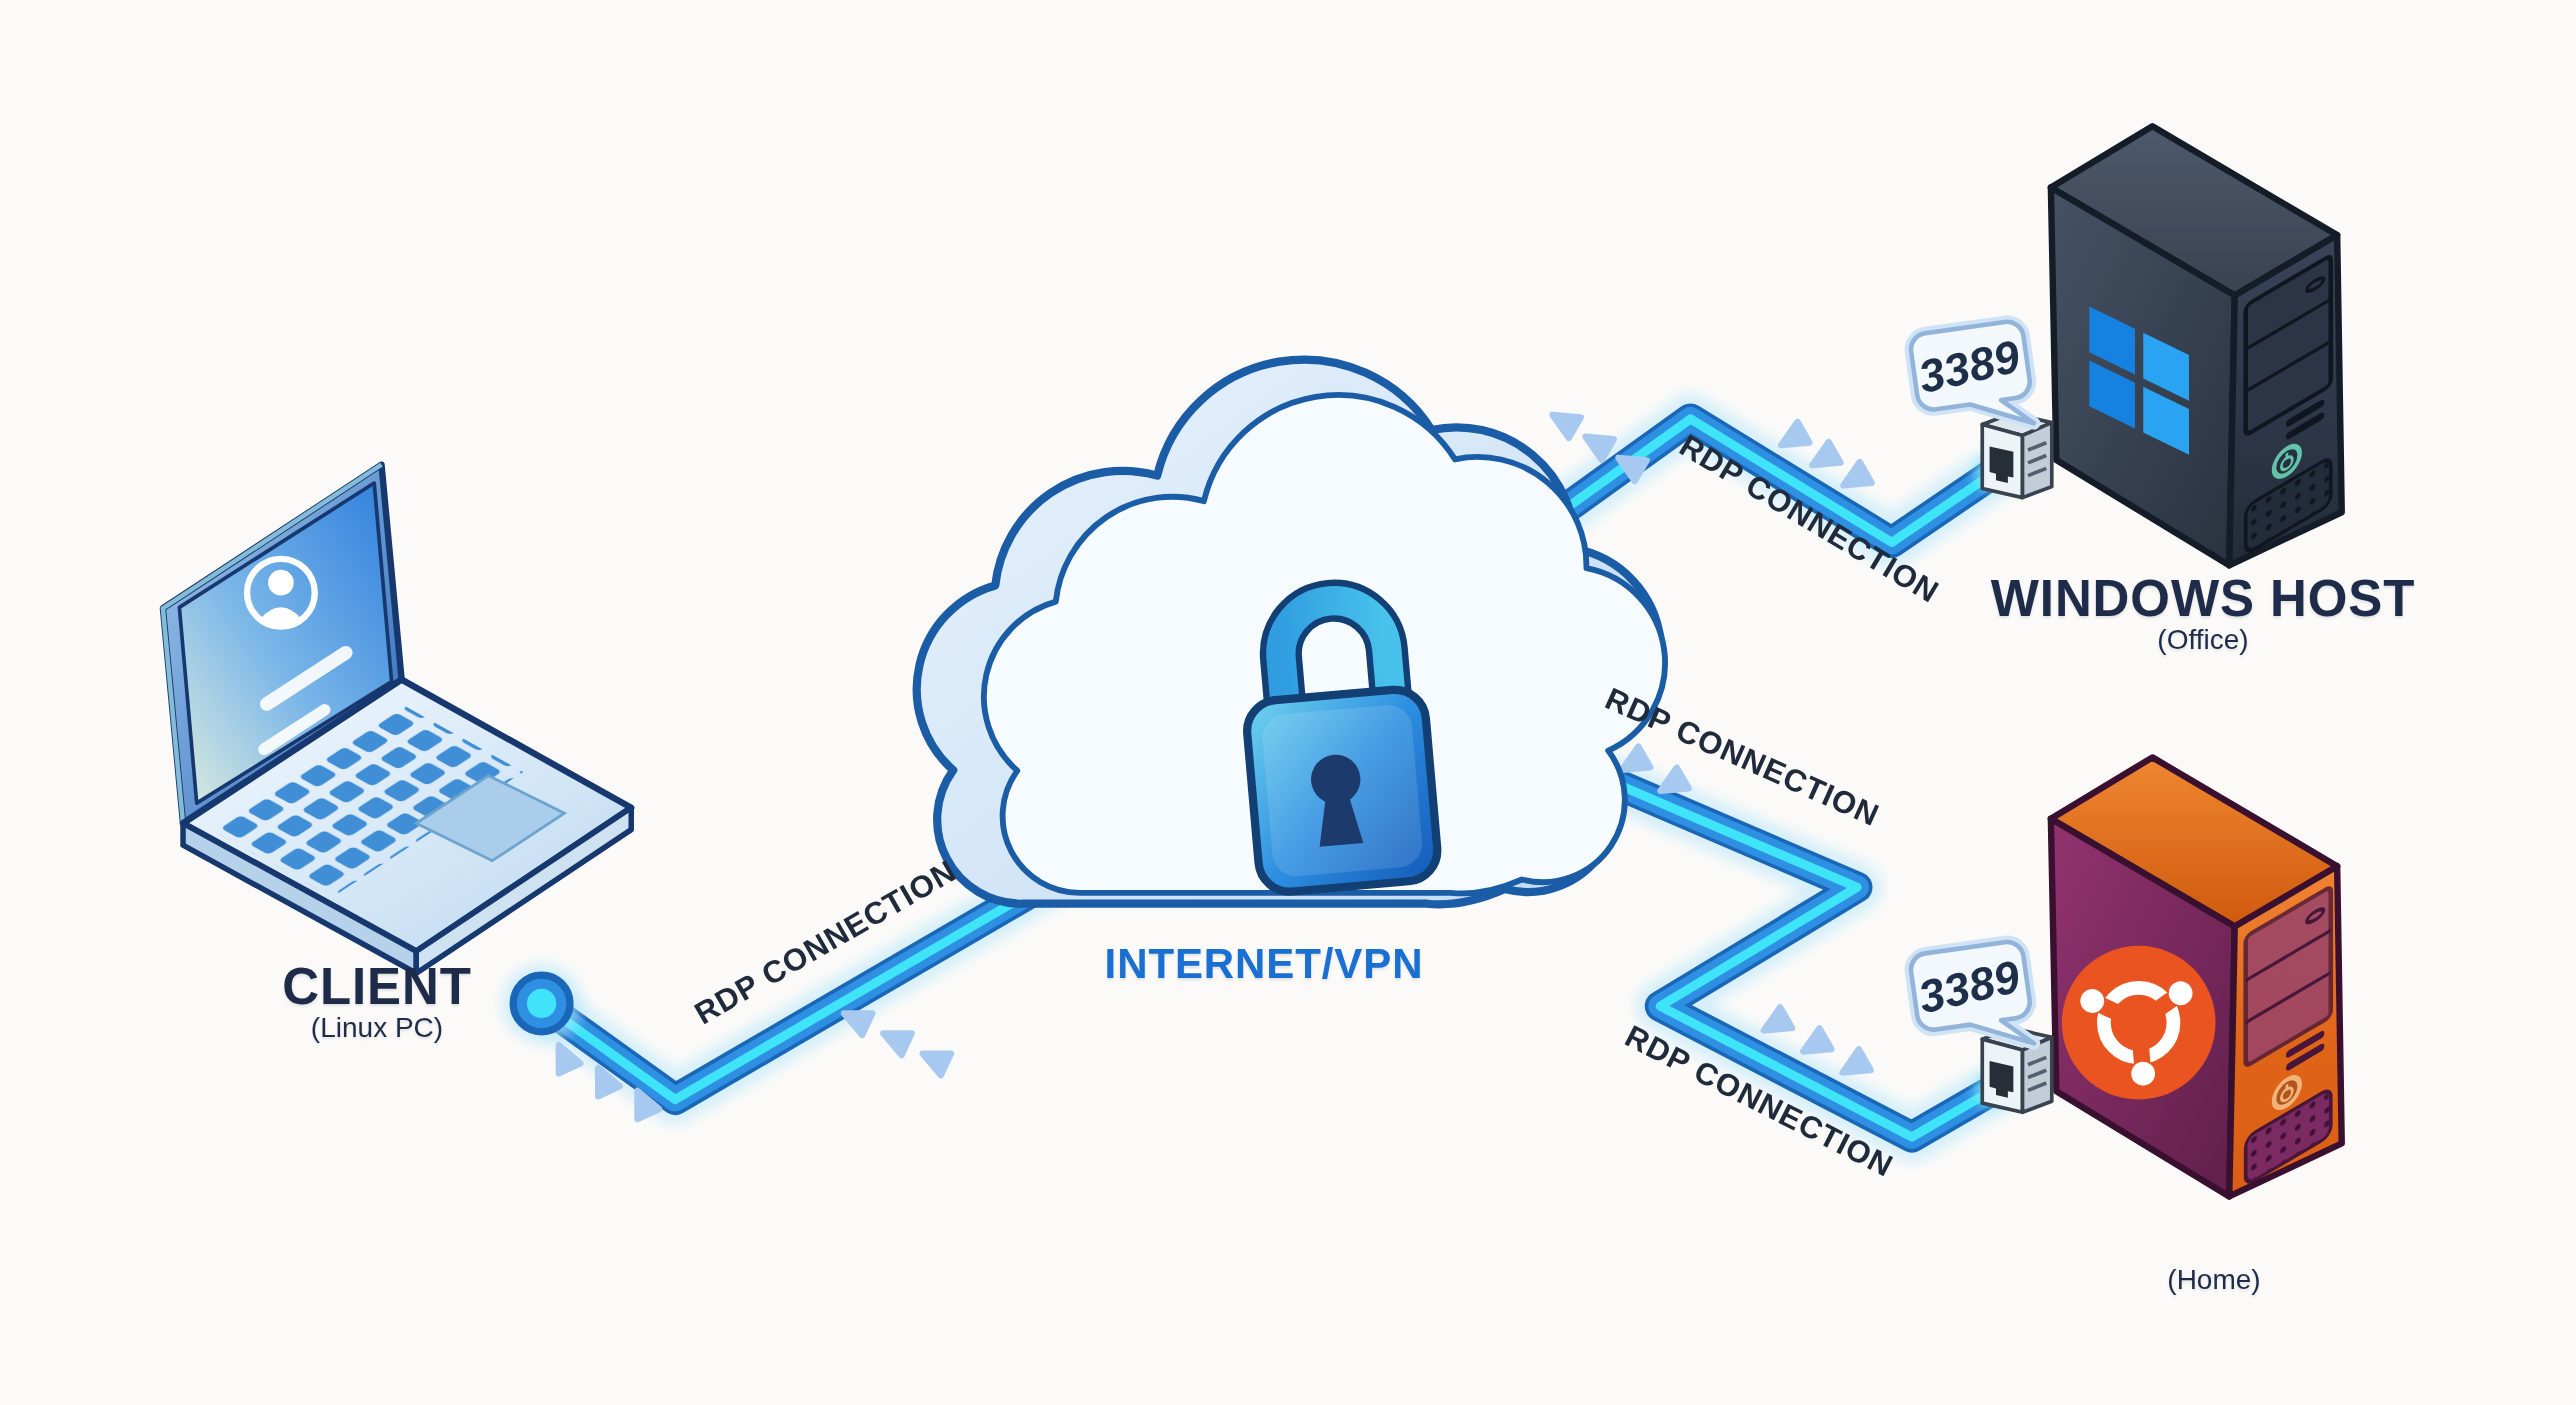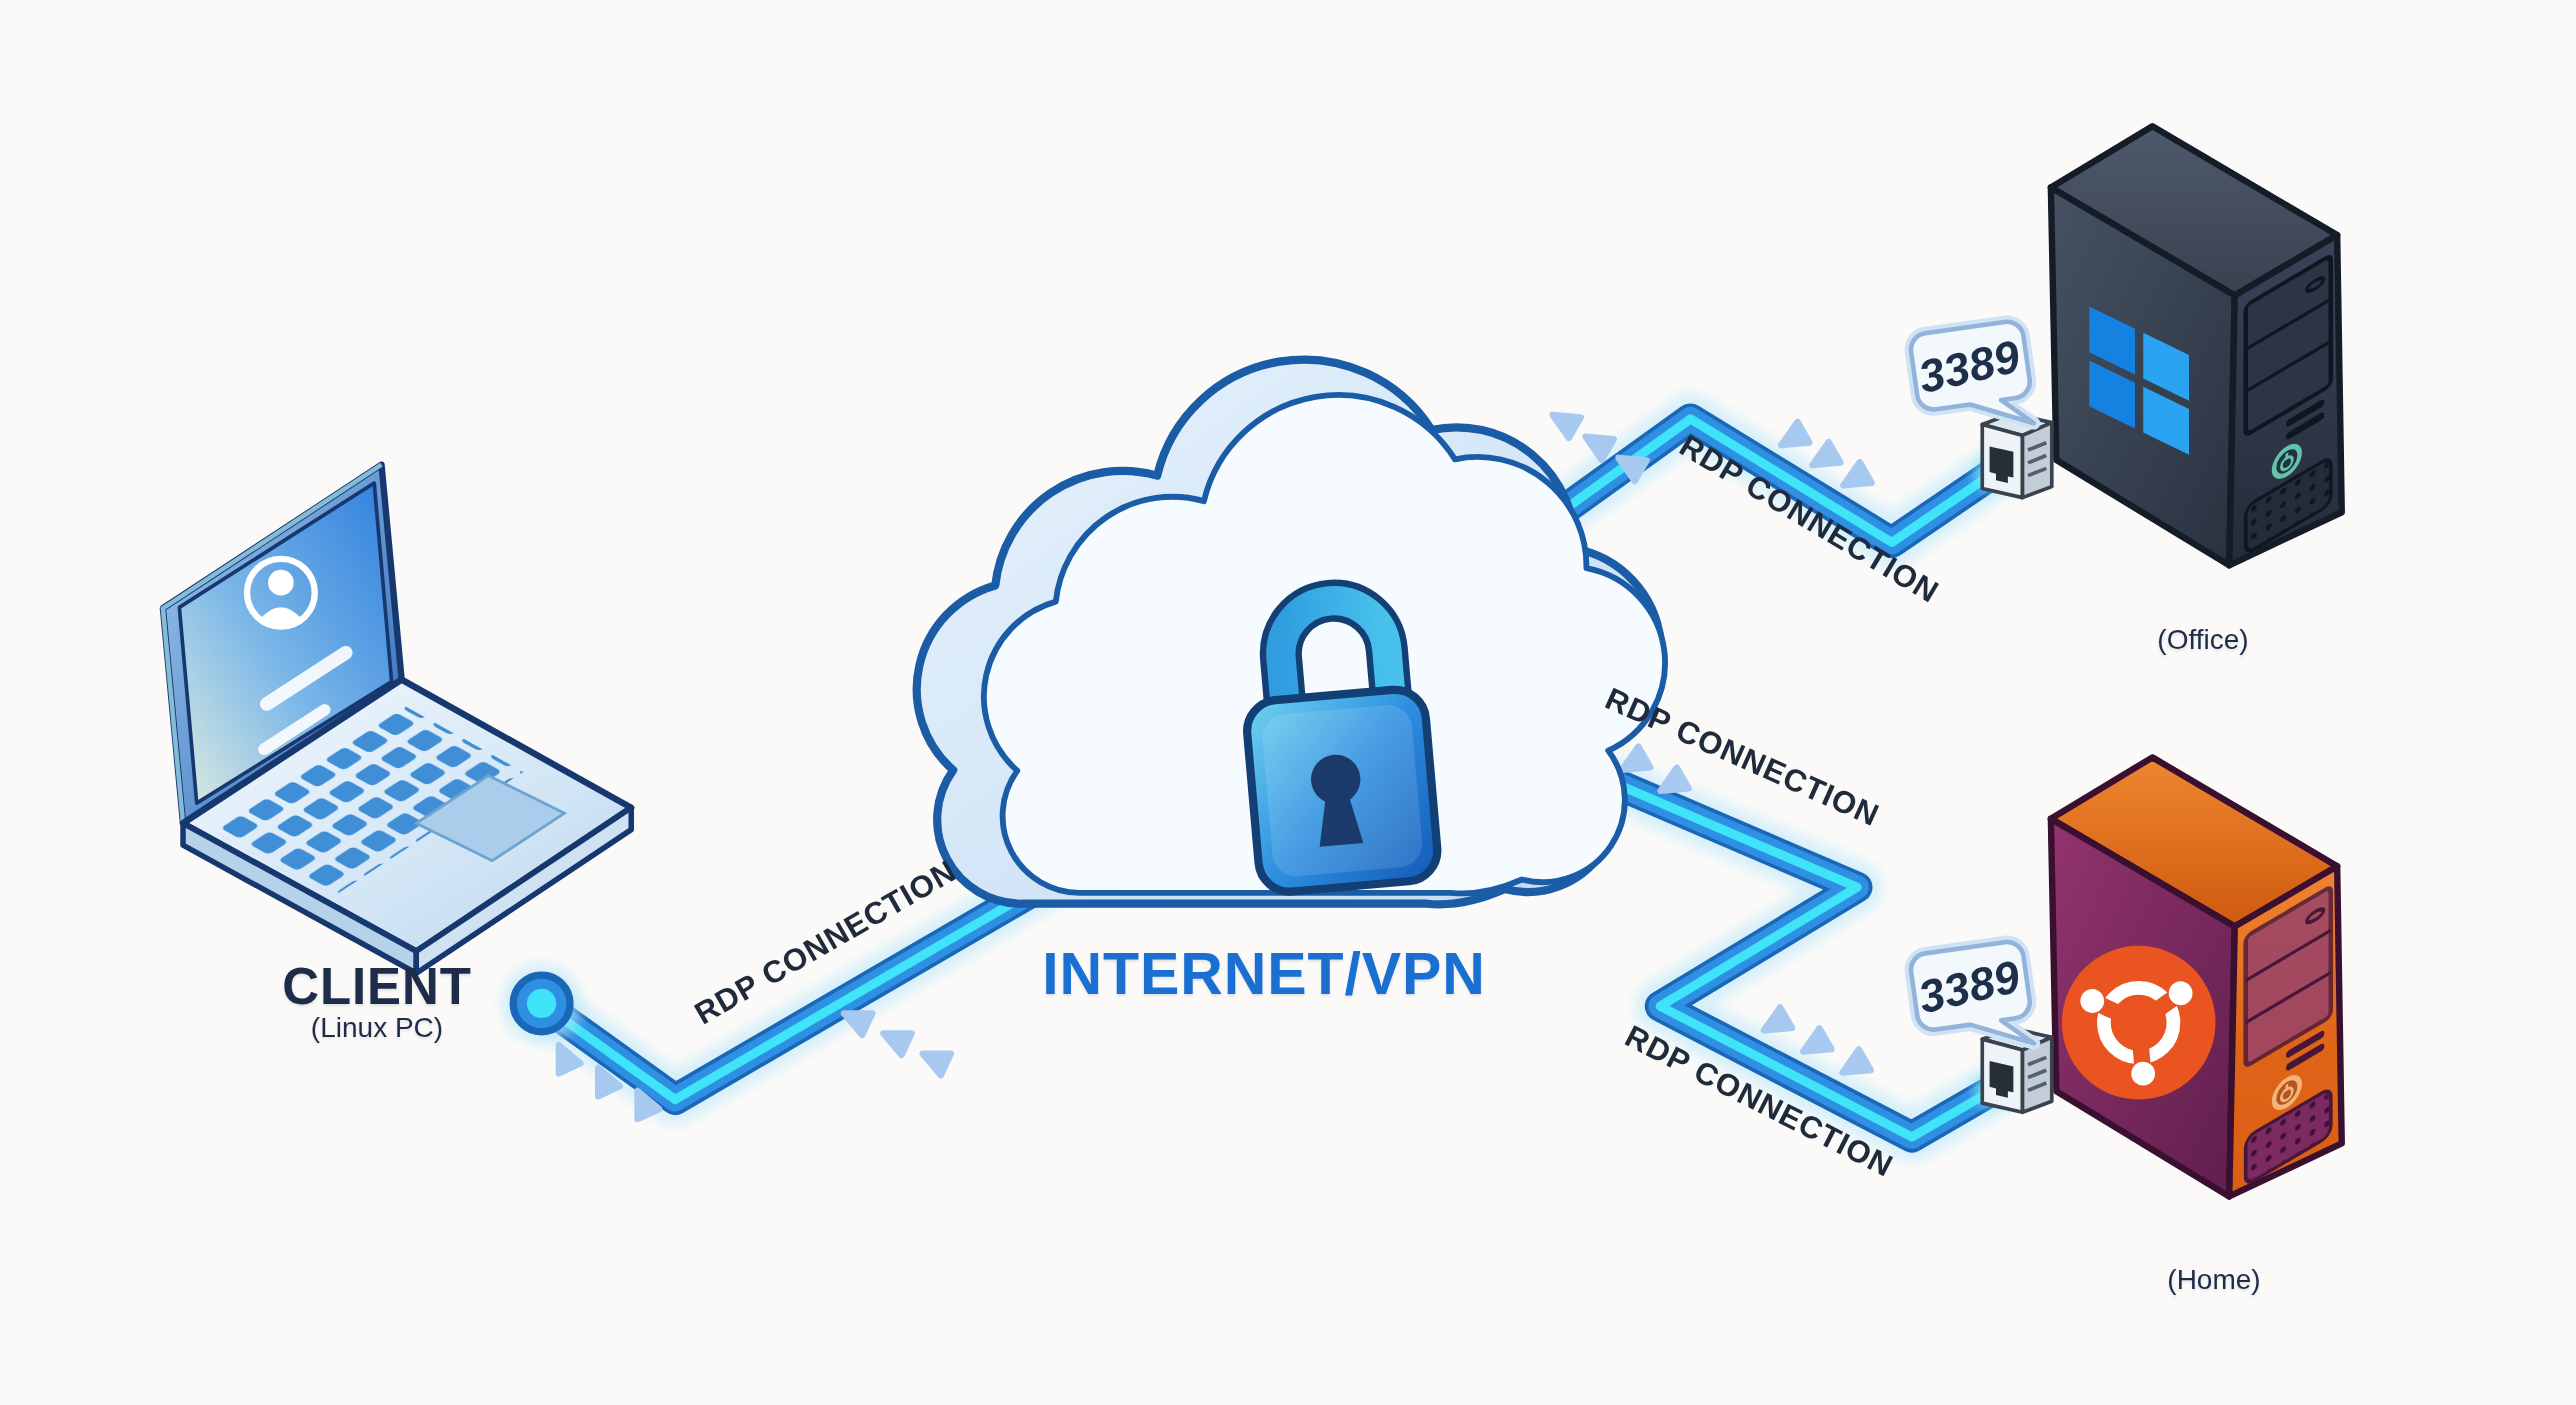--- a/index.html
+++ b/index.html
@@ -4,21 +4,21 @@
 <style>
   html,body{margin:0;padding:0;background:#f6f5f3;}
   body{width:2576px;height:1405px;position:relative;overflow:hidden;
        font-family:"Liberation Sans",sans-serif;}
   #stage{position:absolute;left:0;top:0;width:2576px;height:1405px;background:#fbfaf8;}
   #stage svg{position:absolute;left:0;top:0;}
   .lbl{position:absolute;transform:translateX(-50%);white-space:nowrap;text-align:center;
        color:#1e2c49;text-shadow:0 1.8px 2.7px rgba(25,45,85,.12);}
   .lbl.title{font-weight:bold;font-size:51px;letter-spacing:0.9px;}
   .lbl.sub{font-weight:normal;font-size:28px;letter-spacing:0;}
-  .lbl.cloud-title{font-weight:bold;font-size:59px;color:#1a6fd2;letter-spacing:0.9px;}
+  .lbl.cloud-title{font-weight:bold;font-size:42px;color:#1a6fd2;letter-spacing:0.9px;}
   .rdp-text{font-family:"Liberation Sans",sans-serif;font-size:34px;font-weight:bold;
             fill:#1f2a3a;letter-spacing:1px;}
   .port-text{font-family:"Liberation Sans",sans-serif;font-size:50px;font-weight:bold;
              font-style:italic;fill:#1d2f49;}
 </style>
 </head>
 <body>
 
 <div id="stage">
 
@@ -339,18 +339,19 @@
   <text class="rdp-text" text-anchor="middle" transform="translate(1972,577) rotate(31)">RDP CONNECTION</text>
   <text class="rdp-text" text-anchor="middle" transform="translate(1900,838) rotate(24)">RDP CONNECTION</text>
   <text class="rdp-text" text-anchor="middle" transform="translate(1918,1214) rotate(27)">RDP CONNECTION</text>
 </svg>
 
 <div class="lbl title" style="left:377px;top:957px;">CLIENT</div>
 <div class="lbl sub" style="left:377px;top:1012px;">(Linux PC)</div>
 
 <div class="lbl cloud-title" style="left:1264px;top:940px;">INTERNET/VPN</div>
 
+<div class="lbl title" style="left:2203px;top:569px;">WINDOWS HOST</div>
 <div class="lbl sub" style="left:2203px;top:624px;">(Office)</div>
 
 <div class="lbl sub" style="left:2214px;top:1264px;">(Home)</div>
 
 </div>
 
 
 </body></html>

